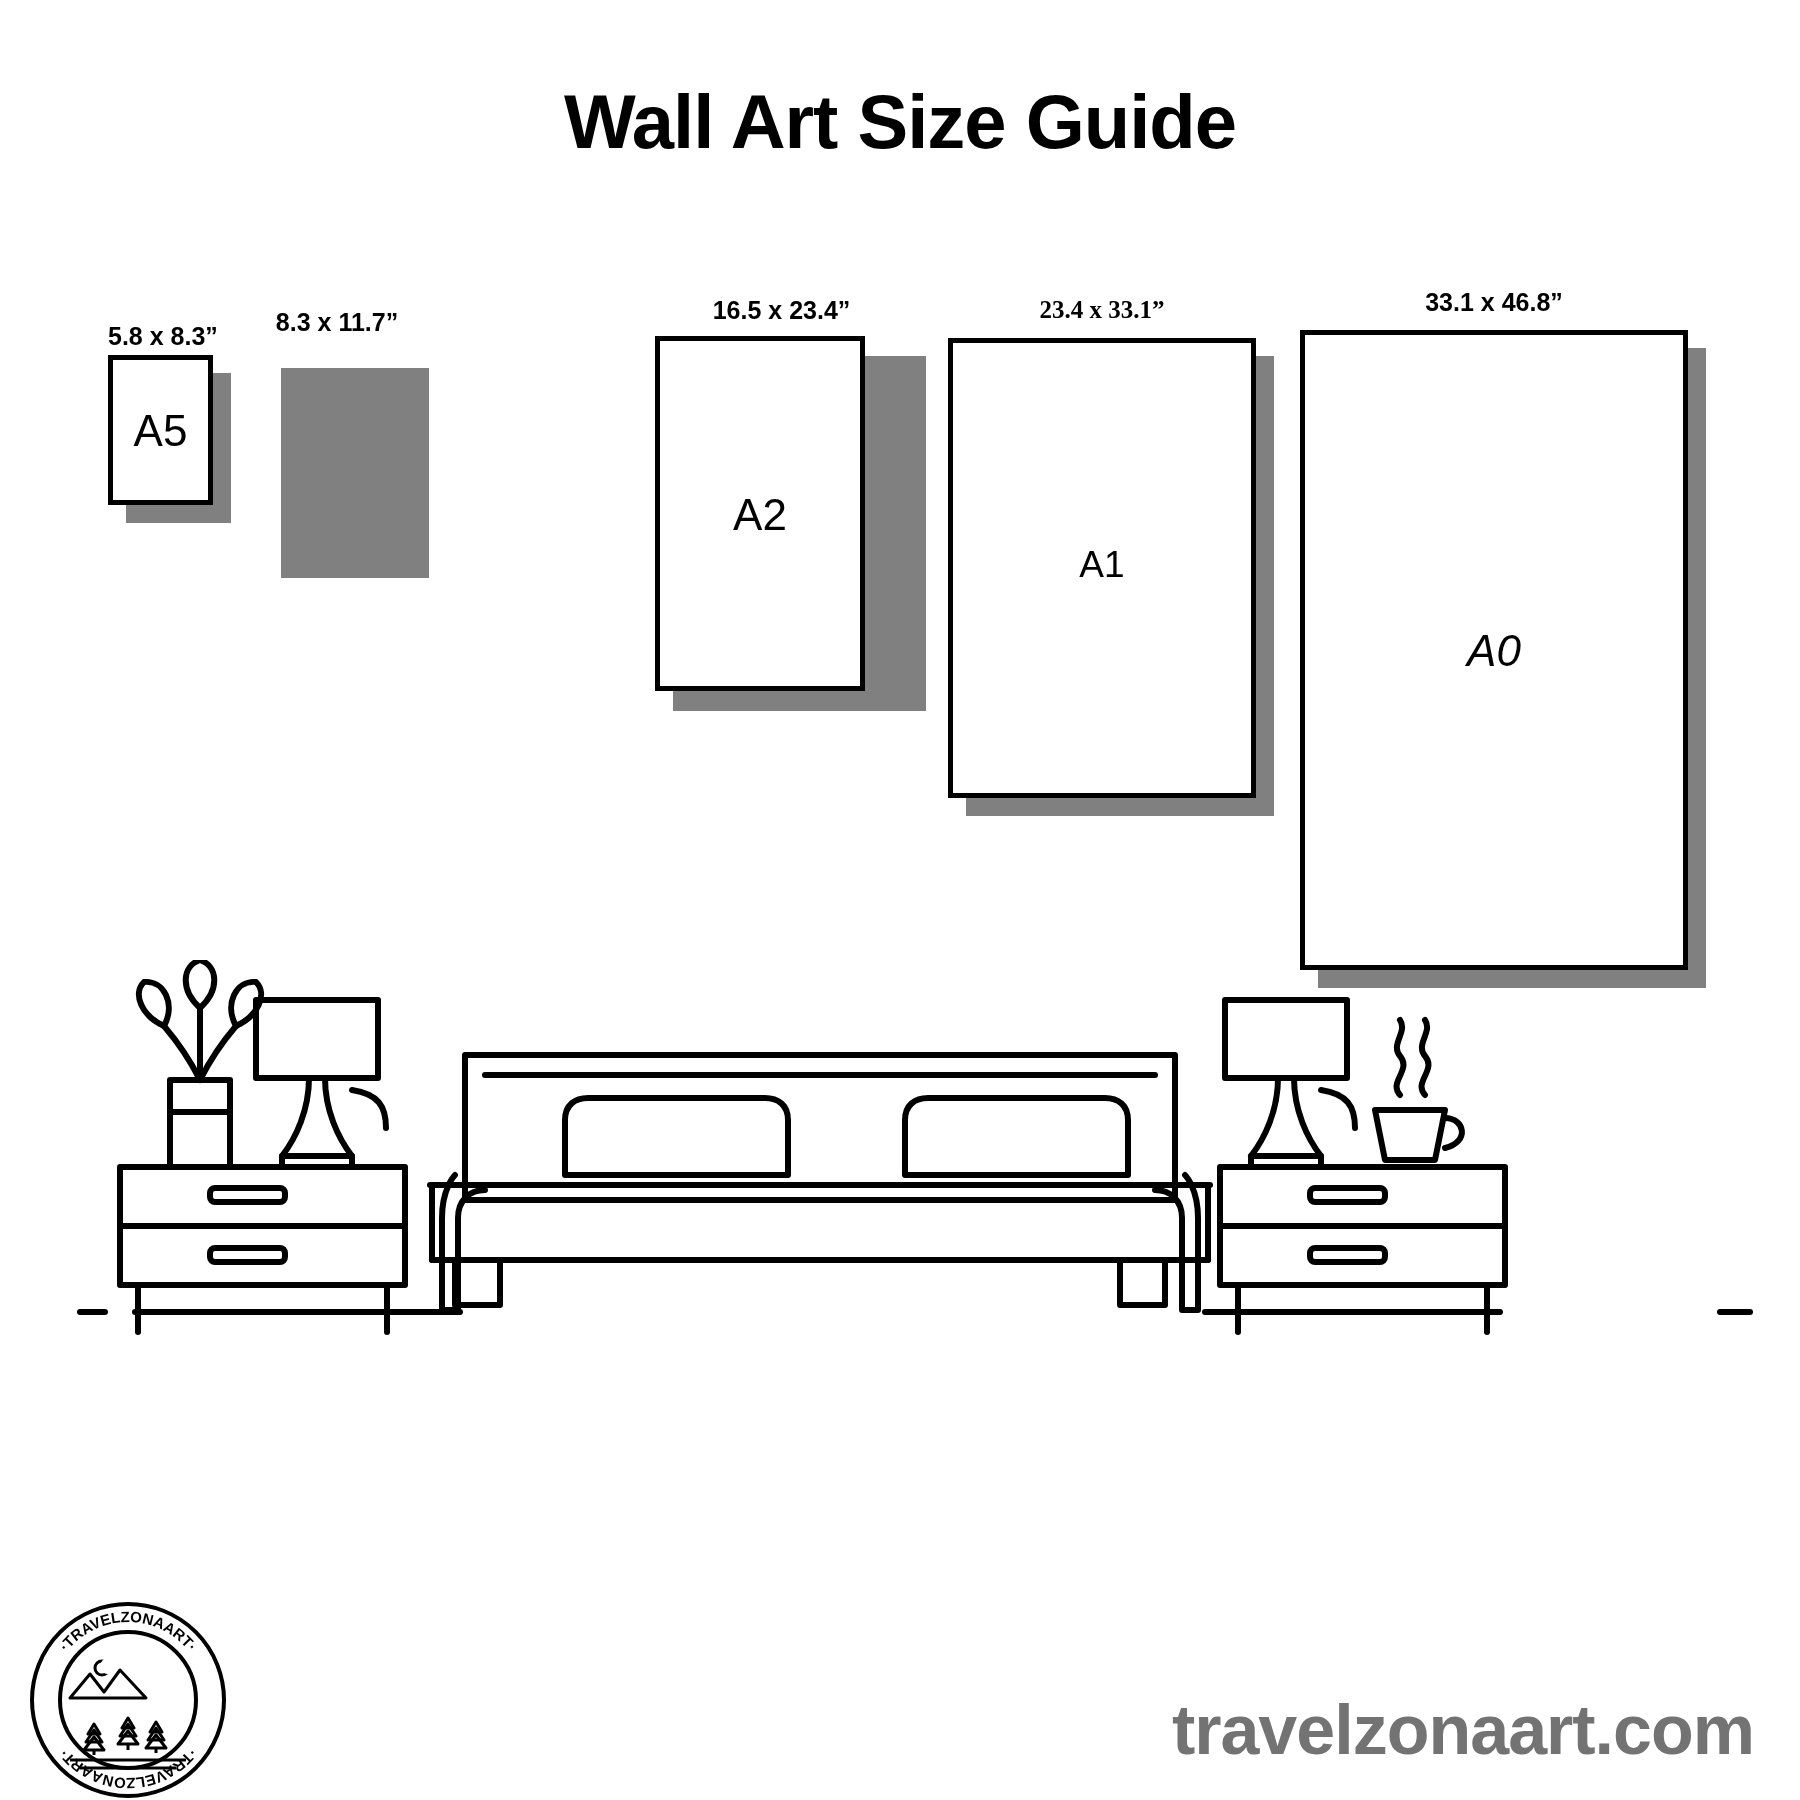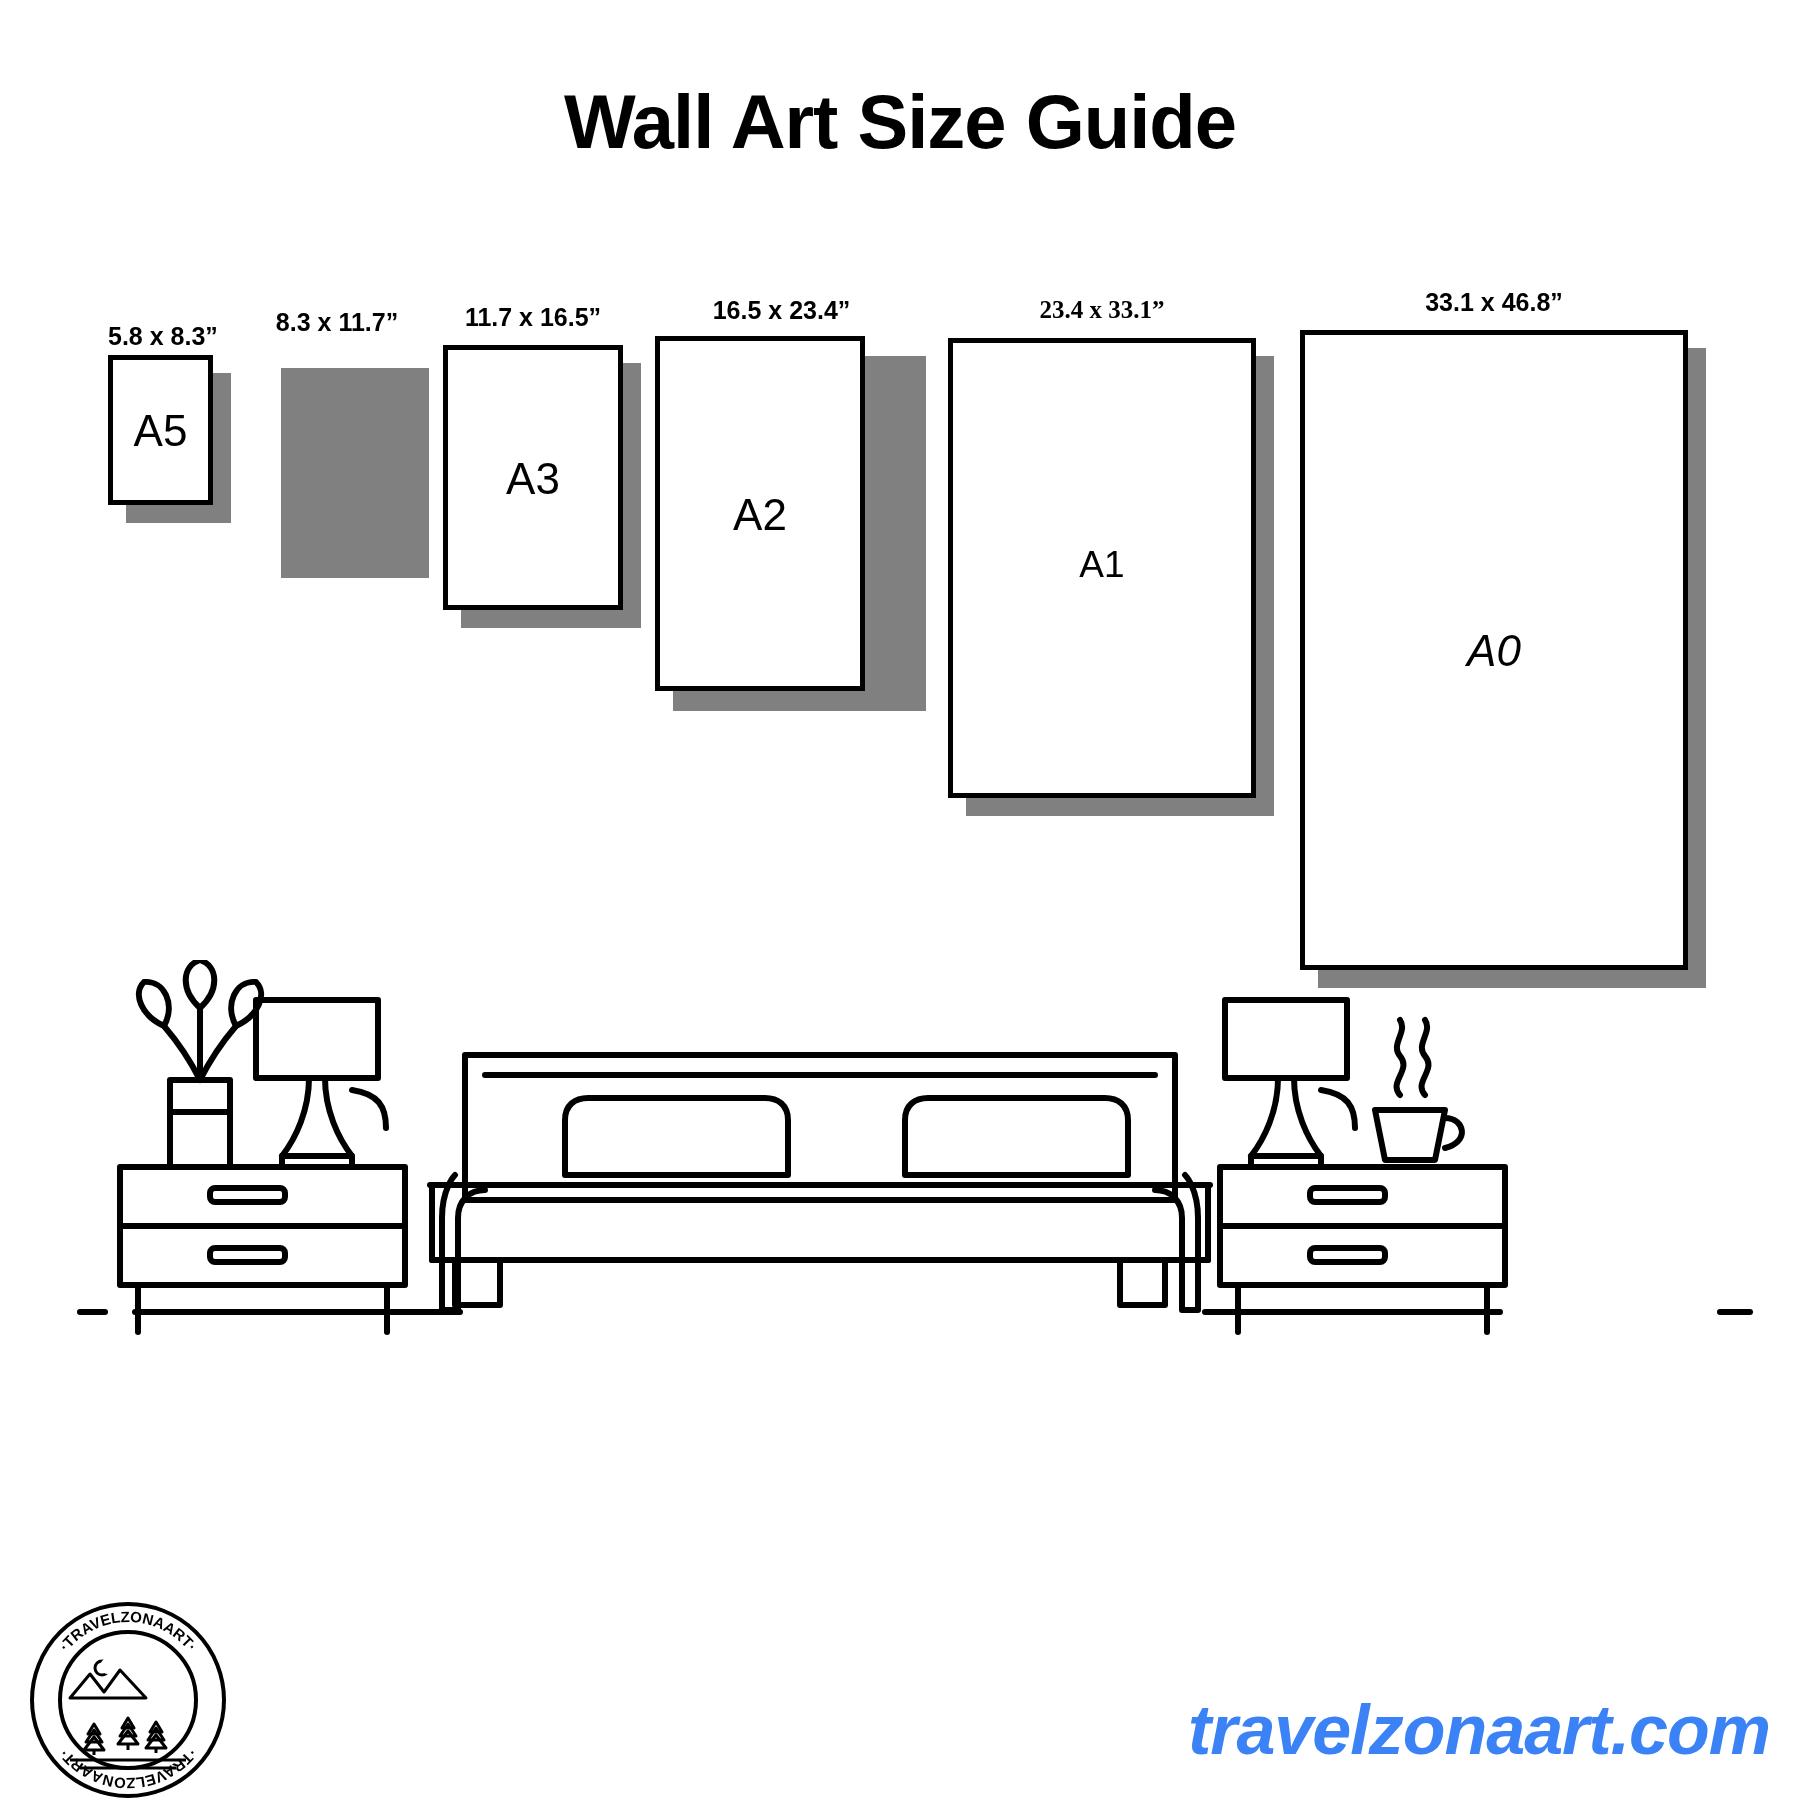--- a/index.html
+++ b/index.html
@@ -82,52 +82,44 @@
     left: 28px;
     top: 1600px;
     width: 200px;
     height: 200px;
   }
   #logo svg { display: block; }
 
   
   #website {
     position: absolute;
-    right: 30px;
+    right: 46px;
     bottom: 30px;
     font-size: 70px;
     font-weight: bold;
-    color: #3b82f6;
+    color: #737373;
     letter-spacing: -1px;
-    font-style: italic;
   }
 </style>
 </head>
 <body>
 
 <div id="page-title">Wall Art Size Guide</div>
 
 <div id="frames">
     <div class="frame-group" style="left: 108px; top: 0px; width: 123px; height: 523px;">
       <div class="frame-label" style="left: 0px; top: 322px; width: 105px; font-size: 25px;">5.8 x 8.3”</div>
       <div class="frame-shadow" style="left: 18px; top: 373px; width: 105px; height: 150px;"></div>
       <div class="frame-box" style="left: 0px; top: 355px; width: 105px; height: 150px;">
         <div class="frame-name" style="top: 46.4px; font-size: 44px;">A5</div>
       </div>
     </div>
     <div class="frame-group" style="left: 263px; top: 0px; width: 166px; height: 578px;">
       <div class="frame-label" style="left: 0px; top: 308px; width: 148px; font-size: 25px;">8.3 x 11.7”</div>
       <div class="frame-shadow" style="left: 18px; top: 368px; width: 148px; height: 210px;"></div>
-    </div>
-    <div class="frame-group" style="left: 443px; top: 0px; width: 198px; height: 628px;">
-      <div class="frame-label" style="left: 0px; top: 303px; width: 180px; font-size: 25px;">11.7 x 16.5”</div>
-      <div class="frame-shadow" style="left: 18px; top: 363px; width: 180px; height: 265px;"></div>
-      <div class="frame-box" style="left: 0px; top: 345px; width: 180px; height: 265px;">
-        <div class="frame-name" style="top: 103.9px; font-size: 44px;">A3</div>
-      </div>
     </div>
     <div class="frame-group" style="left: 655px; top: 0px; width: 271px; height: 711px;">
       <div class="frame-label" style="left: 0px; top: 296px; width: 253px; font-size: 25px;">16.5 x 23.4”</div>
       <div class="frame-shadow" style="left: 18px; top: 356px; width: 253px; height: 355px;"></div>
       <div class="frame-box" style="left: 0px; top: 336px; width: 210px; height: 355px;">
         <div class="frame-name" style="top: 148.9px; font-size: 44px;">A2</div>
       </div>
     </div>
     <div class="frame-group" style="left: 948px; top: 0px; width: 326px; height: 816px;">
       <div class="frame-label" style="left: 0px; top: 296px; width: 308px; font-size: 25px; font-family: Liberation Serif, serif;">23.4 x 33.1”</div>

